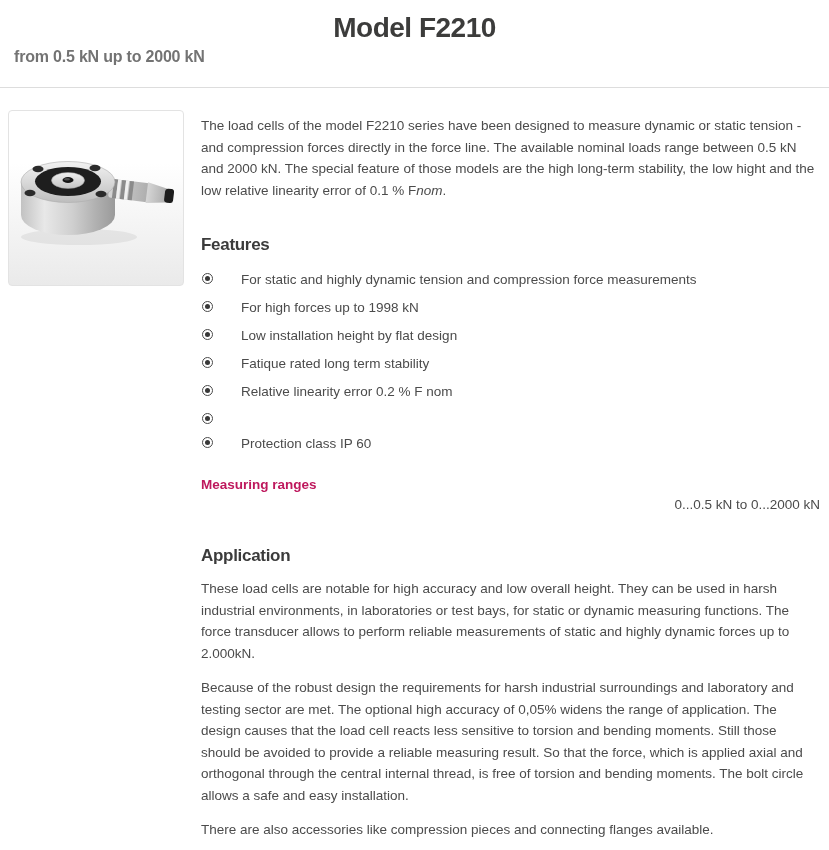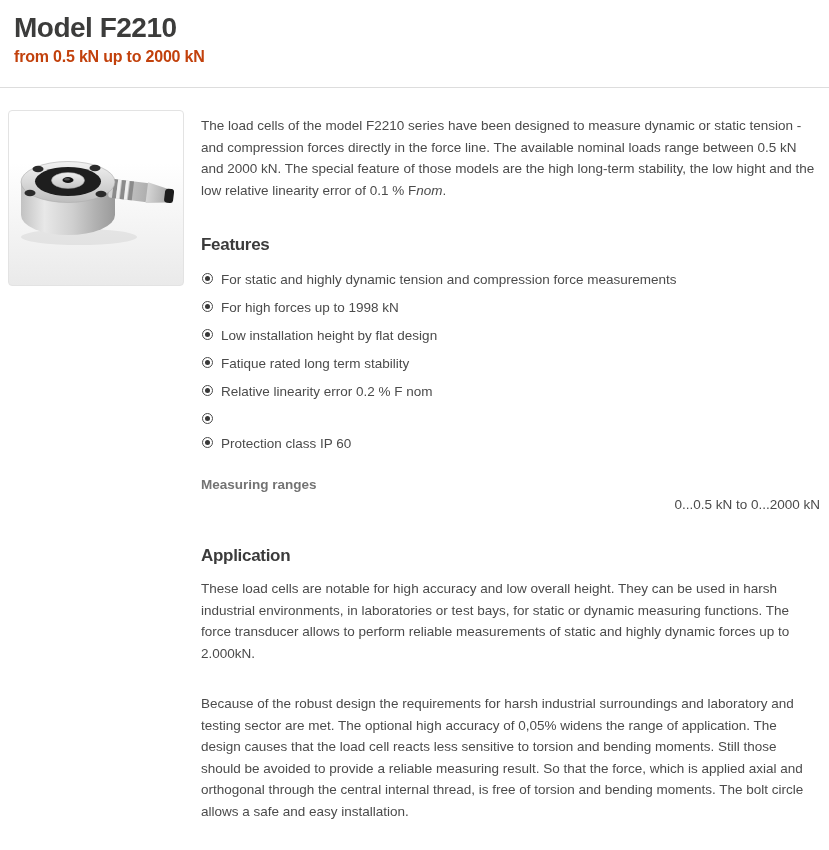--- a/index.html
+++ b/index.html
@@ -17,28 +17,29 @@
   .header {
     padding: 11px 14px 0 14px;
   }
   .page-title {
     margin: 0;
     font-size: 28px;
     line-height: 34px;
     font-weight: 700;
     letter-spacing: -0.5px;
     color: #3c3c3b;
+    text-align: center;
   }
   .page-subtitle {
     margin: 2px 0 0 0;
     font-size: 16px;
     line-height: 19px;
     font-weight: 700;
     letter-spacing: -0.2px;
-    color: #c2410c;
+    color: #737373;
   }
   .divider {
     border: none;
     border-top: 1px solid #dddddd;
     margin: 21px 0 0 0;
   }
   .content {
     display: flex;
     align-items: flex-start;
     padding: 22px 9px 0 8px;
@@ -73,20 +74,21 @@
   ul.features {
     list-style: none;
     margin: 16px 0 0 0;
     padding: 0;
   }
   ul.features li {
     display: flex;
     align-items: flex-start;
     margin: 0 0 11px 0;
     line-height: 17px;
+    gap: 20px;
   }
   .bullet {
     flex: none;
     box-sizing: border-box;
     width: 11px;
     height: 11px;
     margin: 2px 8px 0 1px;
     border: 1px solid #4a4a4a;
     border-radius: 50%;
     display: inline-flex;
@@ -98,35 +100,35 @@
     width: 5px;
     height: 5px;
     border-radius: 50%;
     background: #383838;
   }
   .mr-heading {
     margin: 23px 0 0 0;
     font-size: 13.5px;
     line-height: 20px;
     font-weight: 700;
-    color: #737373;
+    color: #be185d;
   }
   .mr-value {
     margin: 0;
     line-height: 20px;
     text-align: right;
   }
   .application-heading {
     margin-top: 31px;
   }
   .app-paragraph {
     margin: 12px 0 0 0;
   }
   .app-paragraph + .app-paragraph {
-    margin-top: 29px;
+    margin-top: 13px;
   }
   .it { font-style: italic; }
 </style>
 </head>
 <body>
 
 <div class="header">
   <h1 class="page-title">Model F2210</h1>
   <div class="page-subtitle">from 0.5 kN up to 2000 kN</div>
 </div>

